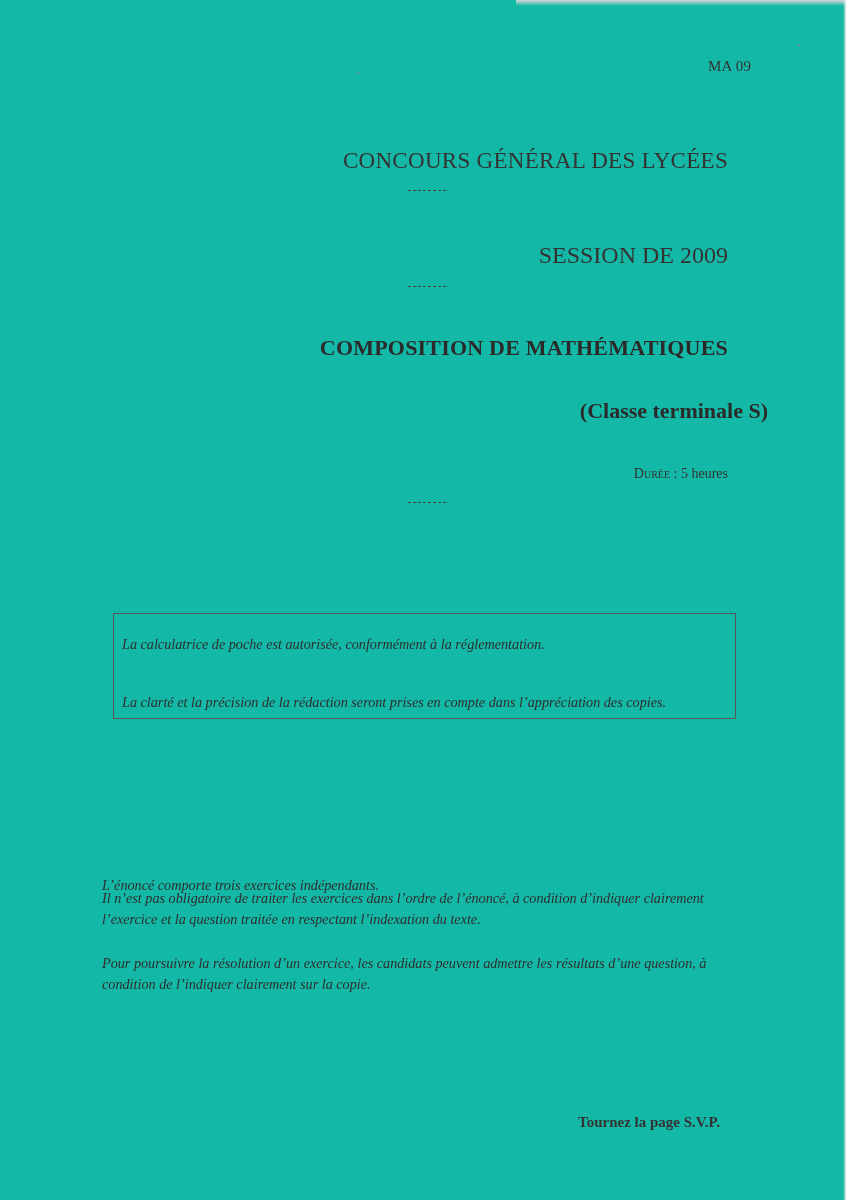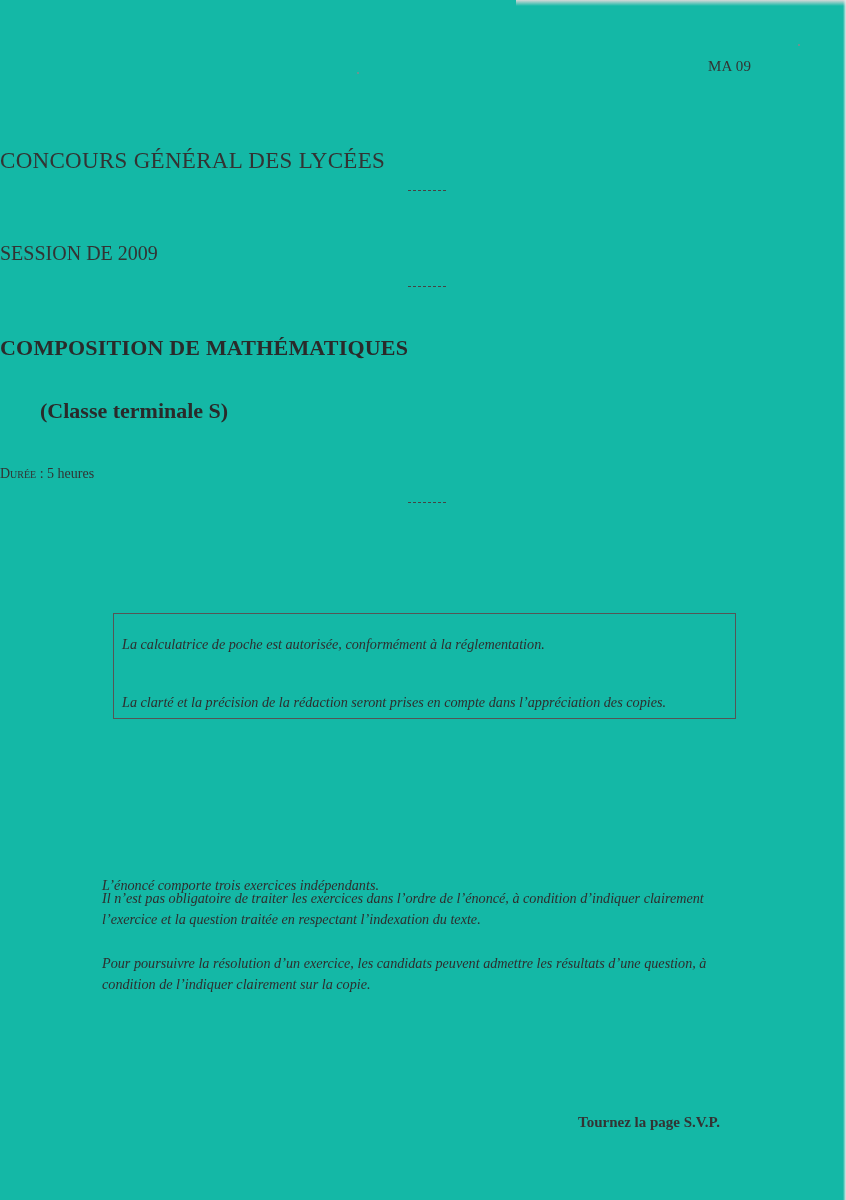--- a/index.html
+++ b/index.html
@@ -38,39 +38,39 @@
       top: 58px;
       left: 708px;
       font-size: 15px;
       color: #333;
       letter-spacing: 0.2px;
     }
     .center {
       position: absolute;
       left: 0;
       width: 728px;
-      text-align: left;
+      text-align: right;
     }
     .title1 {
       top: 148px;
       font-size: 23px;
       letter-spacing: 0.3px;
       color: #333;
     }
     .sep {
       position: absolute;
       left: 408px;
       width: 38px;
       height: 1px;
       border-top: 1.4px dashed #444;
     }
     .sep1 { top: 190px; }
     .session {
       top: 242px;
-      font-size: 20px;
+      font-size: 24px;
       color: #333;
     }
     .sep2 { top: 286px; }
     .compo {
       top: 335px;
       font-size: 22px;
       font-weight: bold;
       letter-spacing: 0.2px;
       color: #2a2a2a;
     }

